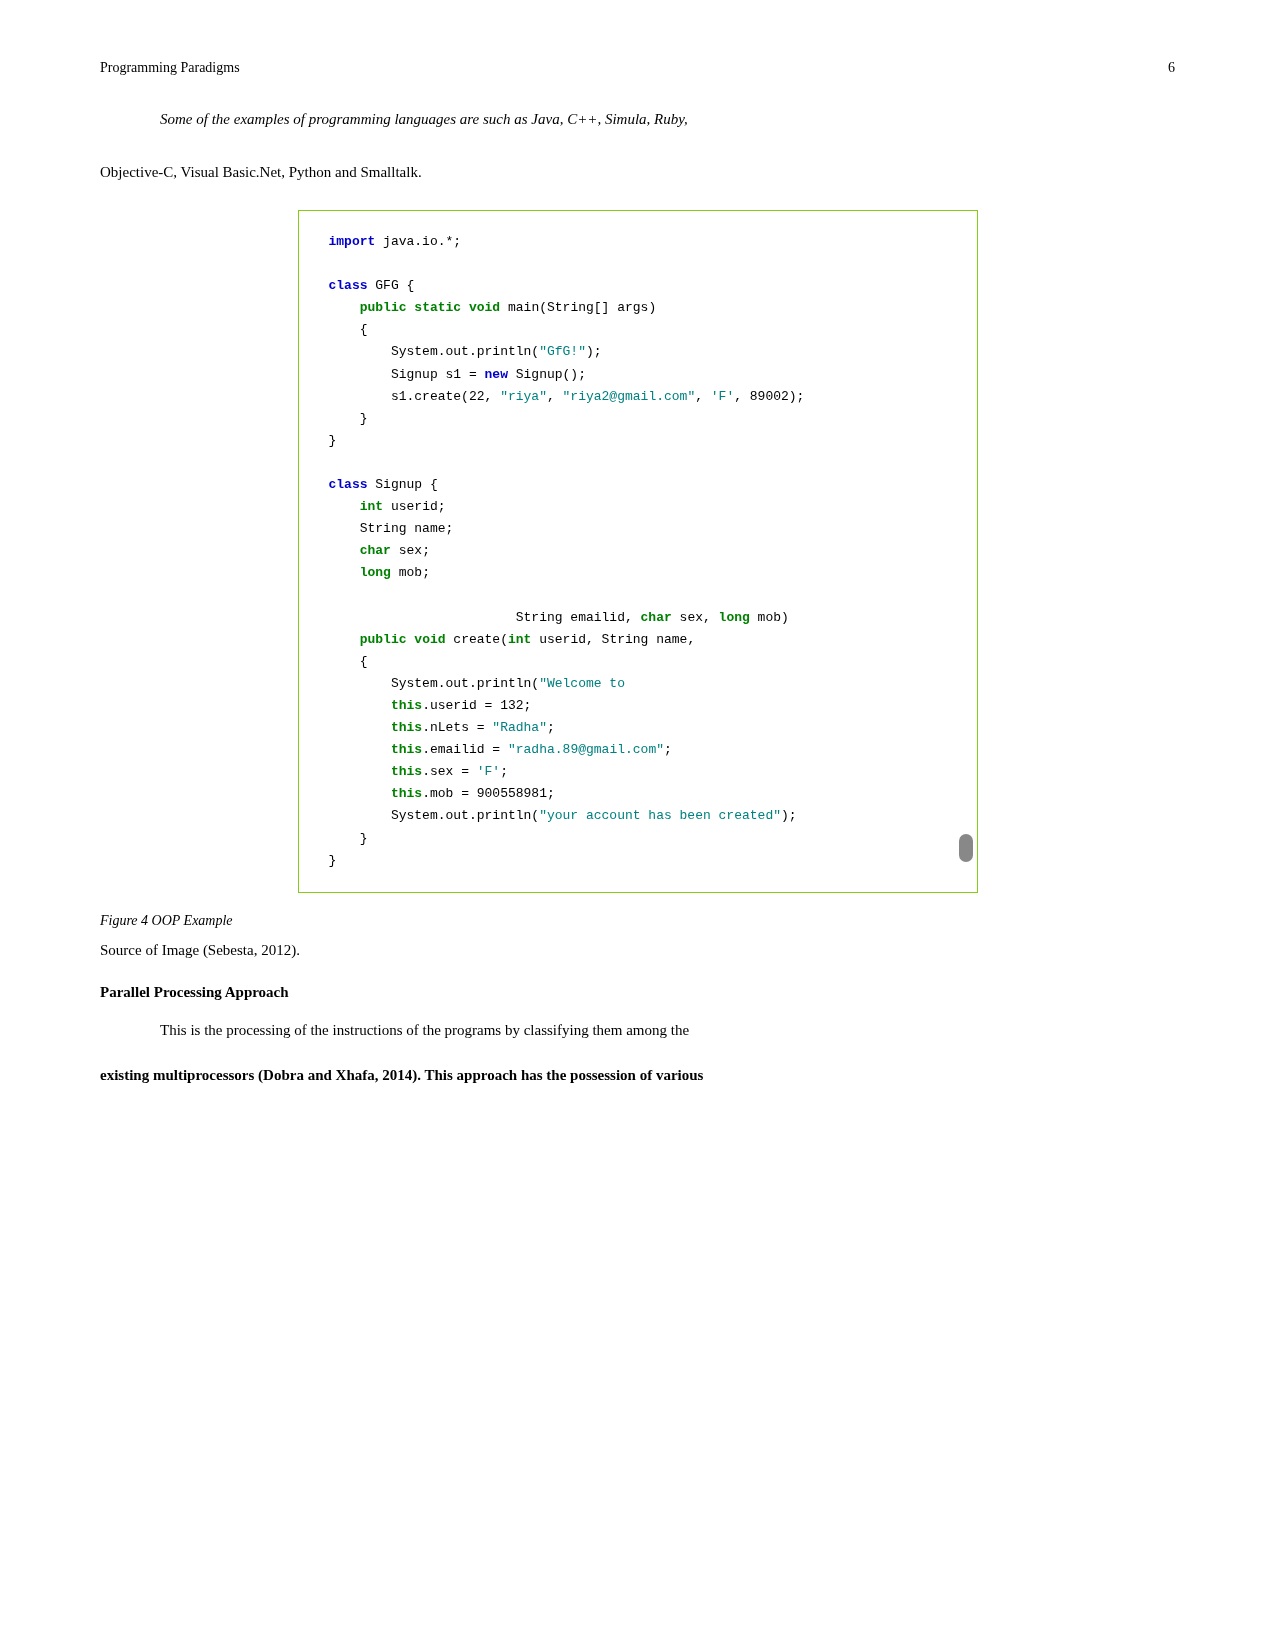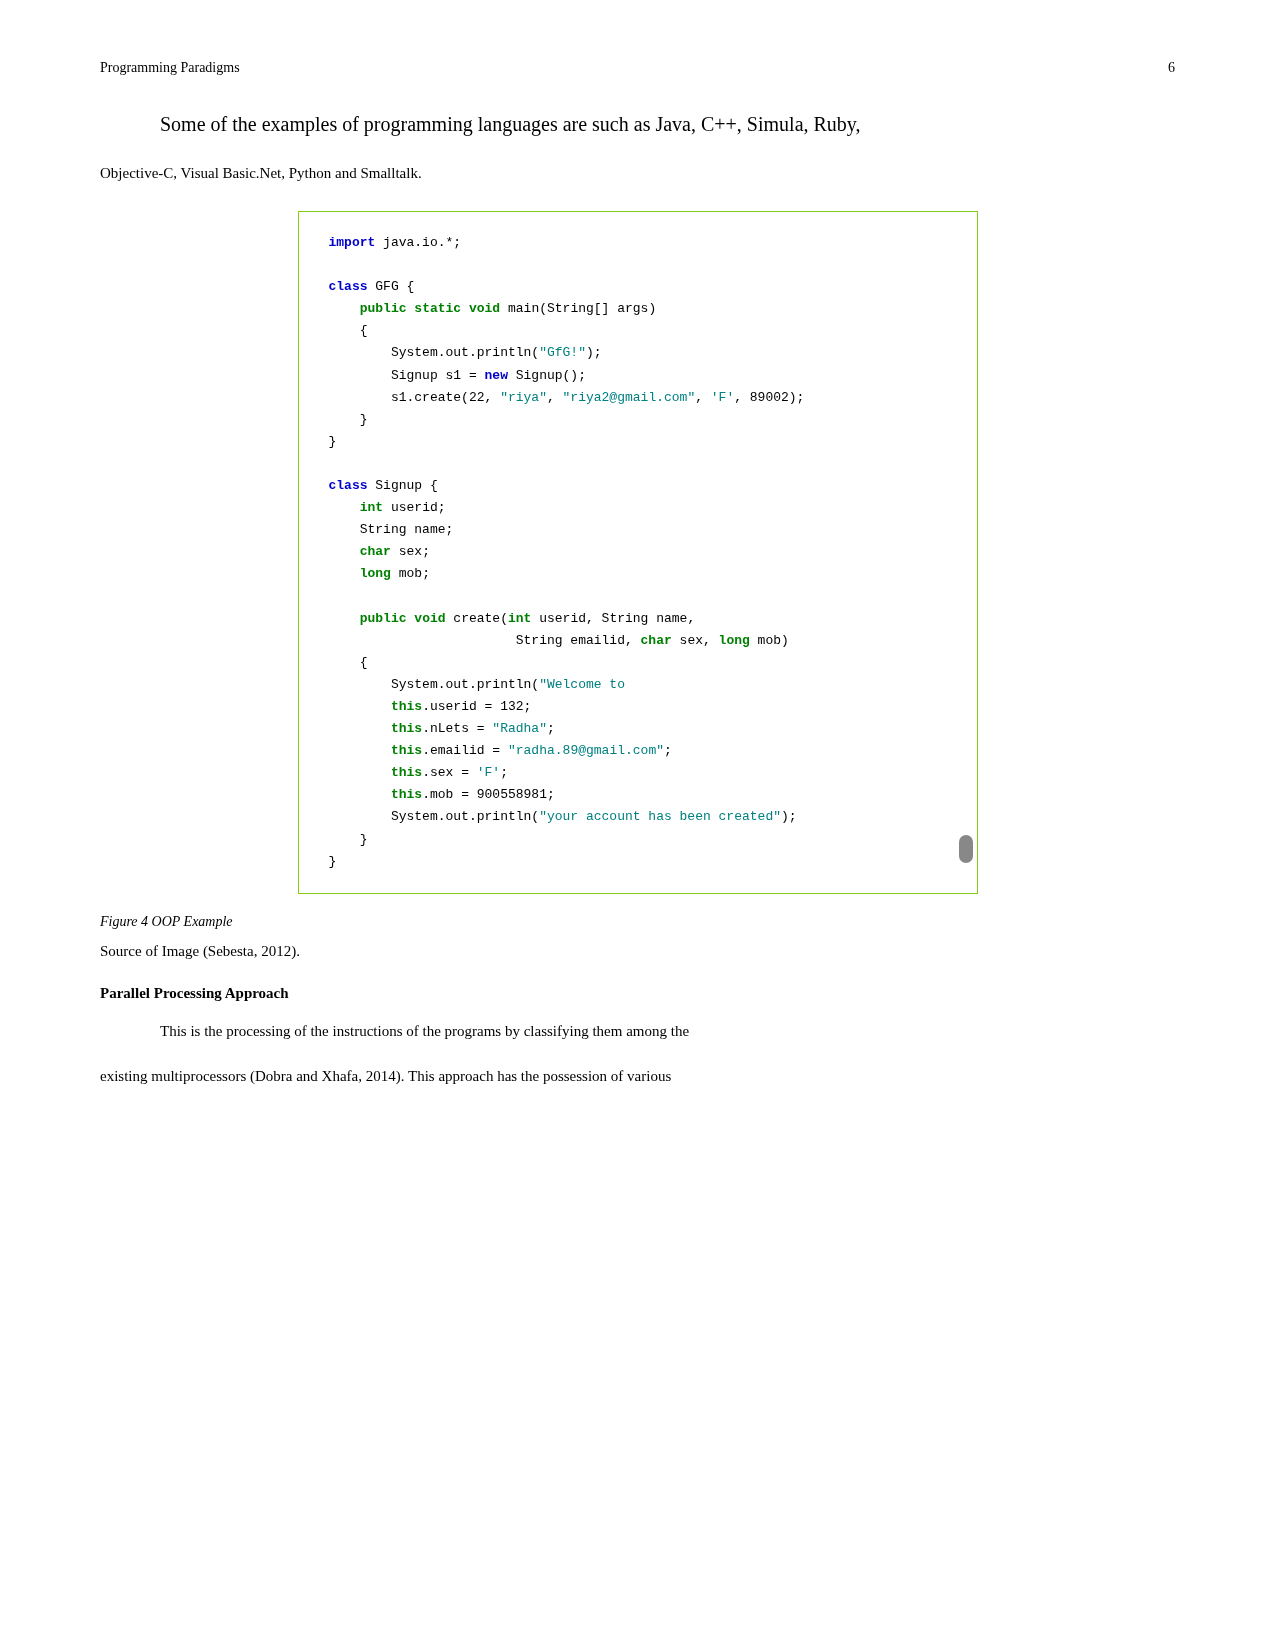--- a/index.html
+++ b/index.html
@@ -38,24 +38,25 @@
       color: #000;
     }
 
     .header-page {
       font-size: 14px;
       font-family: "Times New Roman", Times, serif;
       color: #000;
     }
 
     .intro-paragraph {
-      font-size: 20px;
-      line-height: 1.8;
-      margin-bottom: 18px;
+      font-size: 15px;
+      line-height: 1.8;
+      margin-bottom: 26px;
       text-indent: 60px;
+      font-style: italic;
     }
 
     .intro-line2 {
       font-size: 15px;
       line-height: 1.8;
       margin-bottom: 24px;
     }
 
     .code-block-wrapper {
       display: flex;
@@ -123,20 +124,21 @@
       text-indent: 60px;
       margin-bottom: 18px;
       font-family: "Times New Roman", Times, serif;
     }
 
     .body-line2 {
       font-size: 15px;
       line-height: 1.8;
       margin-bottom: 18px;
       font-family: "Times New Roman", Times, serif;
+      font-weight: bold;
     }
   </style>
 </head>
 <body>
 
 <div class="page">
 
   <div class="header">
     <span class="header-title">Programming Paradigms</span>
     <span class="header-page">6</span>
@@ -177,23 +179,23 @@
 
       <span class="code-line"><span class="plain">    String name;</span></span>
 
 
       <span class="code-line"><span class="plain">    </span><span class="kw2">char</span><span class="plain"> sex;</span></span>
 
       <span class="code-line"><span class="plain">    </span><span class="kw2">long</span><span class="plain"> mob;</span></span>
 
       <span class="code-line"> </span>
 
+      <span class="code-line"><span class="plain">                        String emailid, </span><span class="kw2">char</span><span class="plain"> sex, </span><span class="kw2">long</span><span class="plain"> mob)</span></span>
+
       <span class="code-line"><span class="plain">    </span><span class="kw2">public</span><span class="plain"> </span><span class="kw2">void</span><span class="plain"> create(</span><span class="kw2">int</span><span class="plain"> userid, String name,</span></span>
-
-      <span class="code-line"><span class="plain">                        String emailid, </span><span class="kw2">char</span><span class="plain"> sex, </span><span class="kw2">long</span><span class="plain"> mob)</span></span>
 
       <span class="code-line"><span class="plain">    {</span></span>
 
       <span class="code-line"><span class="plain">        System.out.println(</span><span class="string">"Welcome to</span></span>
 
 
       <span class="code-line"><span class="plain">        </span><span class="kw2">this</span><span class="plain">.userid = 132;</span></span>
 
       <span class="code-line"><span class="plain">        </span><span class="kw2">this</span><span class="plain">.nLets = </span><span class="string">"Radha"</span><span class="plain">;</span></span>
 

